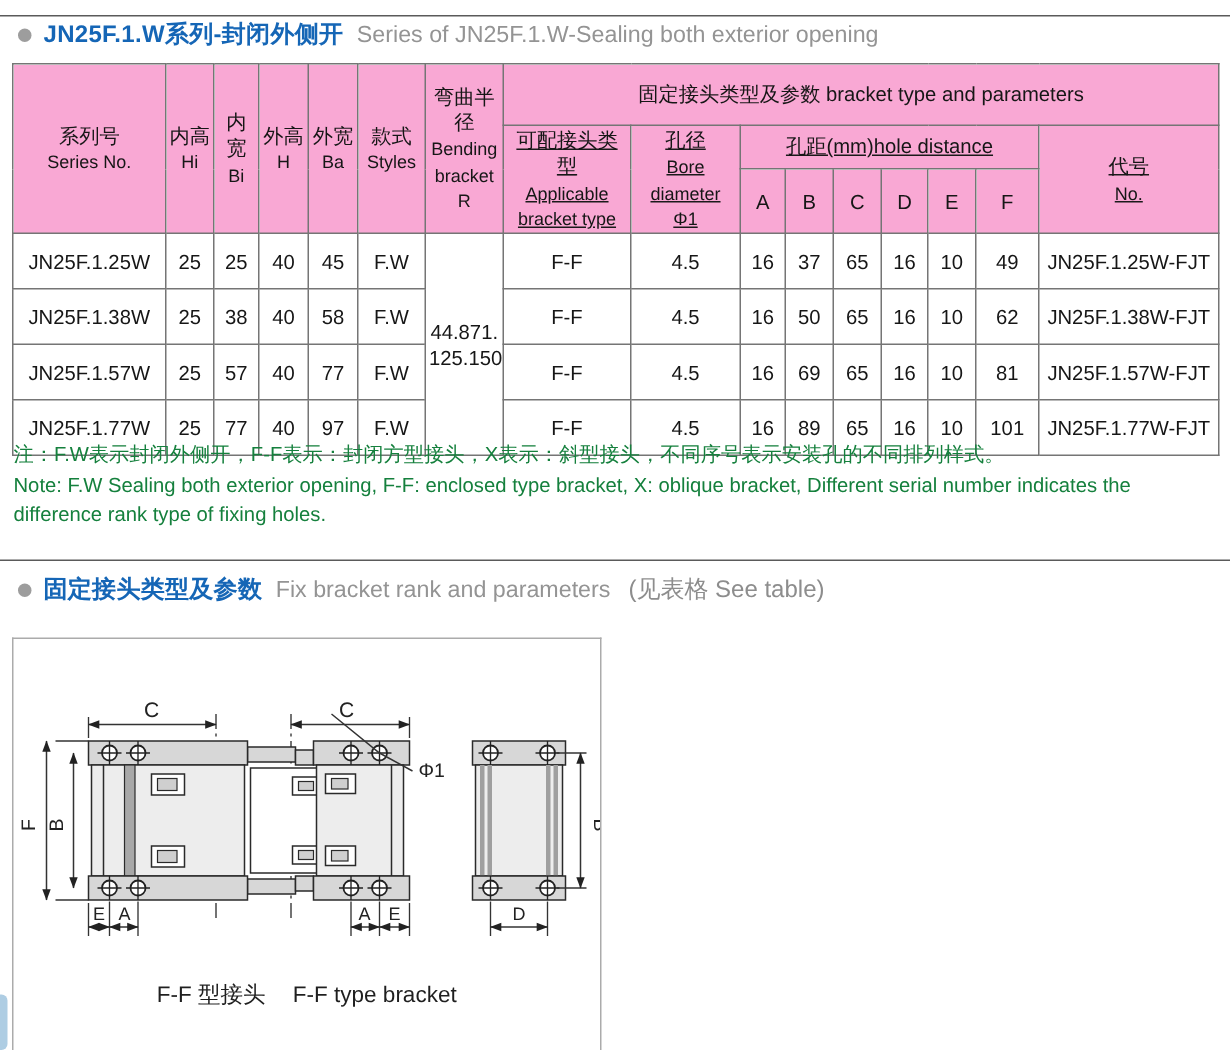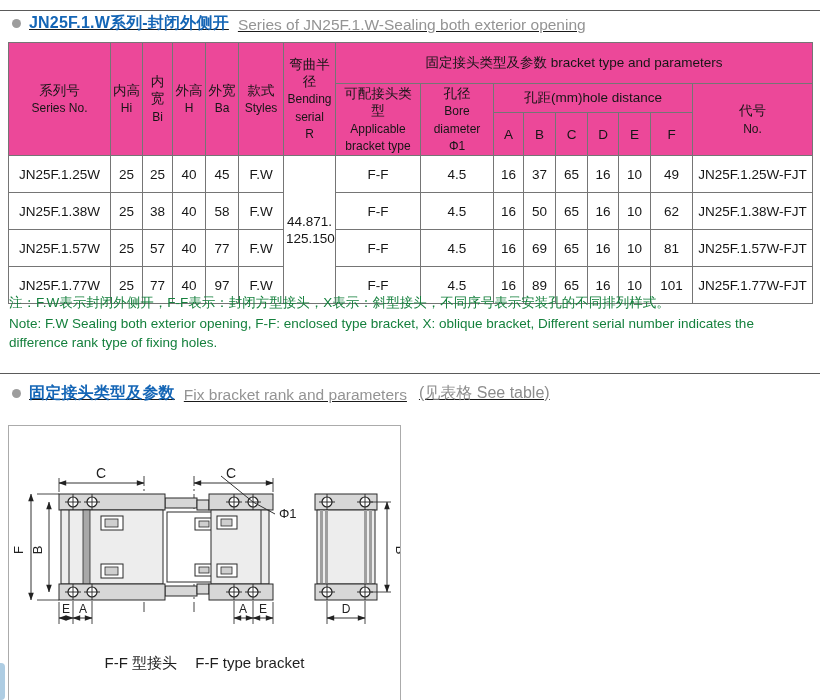--- a/index.html
+++ b/index.html
@@ -2,33 +2,33 @@
 <html><head>
 <meta charset="utf-8">
 <style>
   * { margin:0; padding:0; box-sizing:border-box; }
   html,body { width:820px; height:700px; }
   body {
     position:relative; background:#ffffff; overflow:hidden;
     font-family:"Liberation Sans", sans-serif; color:#1a1a1a;
   }
   .hr { position:absolute; left:0; width:820px; border-top:1px solid #5a5a5a; }
-  .sec-head { position:absolute; display:flex; align-items:flex-end; white-space:nowrap;text-decoration:underline; }
+  .sec-head { position:absolute; display:flex; align-items:center; white-space:nowrap; }
   .bullet { width:9px; height:9px; border-radius:50%; background:#9d9d9d; align-self:center; margin-right:8px; flex:none; }
   .zh-title { color:#1566b6; font-weight:bold; font-size:16px; letter-spacing:.2px; }
   .en-title { color:#949494; font-size:15.5px; margin-left:9px; }
   .sub-title { color:#8d8d8d; font-size:16px; margin-left:12px; }
 
   table.spec { position:absolute; left:8px; top:42px; width:804px;
     border-collapse:collapse; table-layout:fixed; }
   table.spec td { border:1px solid #757575; text-align:center; vertical-align:middle;
     font-size:13.5px; color:#161616; line-height:1.28; padding:1px 2px; overflow:hidden; }
-  td.hd { background:#ec4899; font-size:13px; }
+  td.hd { background:#f9a8d4; font-size:13px; }
   td.hd .en { font-size:12px; }
-  tr.h1 { height:41px; } tr.h2 { height:25px; } tr.h3 { height:37px; }
+  tr.h1 { height:41px; } tr.h2 { height:25px;text-decoration:underline; } tr.h3 { height:37px; }
   tr.dr { height:37px; }
   td.al { text-align:left; padding-left:9px; }
   td.code { text-align:left; padding-left:5px; font-size:13px; }
 
   .notes { position:absolute; left:9px; top:293px; width:806px;
     font-size:13.5px; color:#15803d; line-height:1.42; }
   .notes .n1 { margin-bottom:2px; }
 
   .panel { position:absolute; left:8px; top:425px; width:393px; height:276px;
     background:#fff; border:1px solid #ababab; border-bottom:none; }
@@ -73,21 +73,21 @@
       <col style="width:120px">
   </colgroup>
   <tbody>
       <tr class="h1">
     <td class="hd" rowspan="3"><span>系列号</span><br><span class="en">Series No.</span></td>
     <td class="hd" rowspan="3"><span>内高</span><br><span class="en">Hi</span></td>
     <td class="hd" rowspan="3"><span>内宽</span><br><span class="en">Bi</span></td>
     <td class="hd" rowspan="3"><span>外高</span><br><span class="en">H</span></td>
     <td class="hd" rowspan="3"><span>外宽</span><br><span class="en">Ba</span></td>
     <td class="hd" rowspan="3"><span>款式</span><br><span class="en">Styles</span></td>
-    <td class="hd" rowspan="3"><span>弯曲半径</span><br><span class="en">Bending serial</span><br><span class="en">R</span></td>
+    <td class="hd" rowspan="3"><span>弯曲半径</span><br><span class="en">Bending bracket</span><br><span class="en">R</span></td>
     <td class="hd" colspan="9">固定接头类型及参数 bracket type and parameters</td>
   </tr>
   <tr class="h2">
     <td class="hd" rowspan="2"><span>可配接头类型</span><br><span class="en">Applicable bracket type</span></td>
     <td class="hd" rowspan="2"><span>孔径</span><br><span class="en">Bore diameter</span><br><span class="en">Φ1</span></td>
     <td class="hd" colspan="6">孔距(mm)hole distance</td>
     <td class="hd" rowspan="2"><span>代号</span><br><span class="en">No.</span></td>
   </tr>
   <tr class="h3">
     <td class="hd">A</td>

